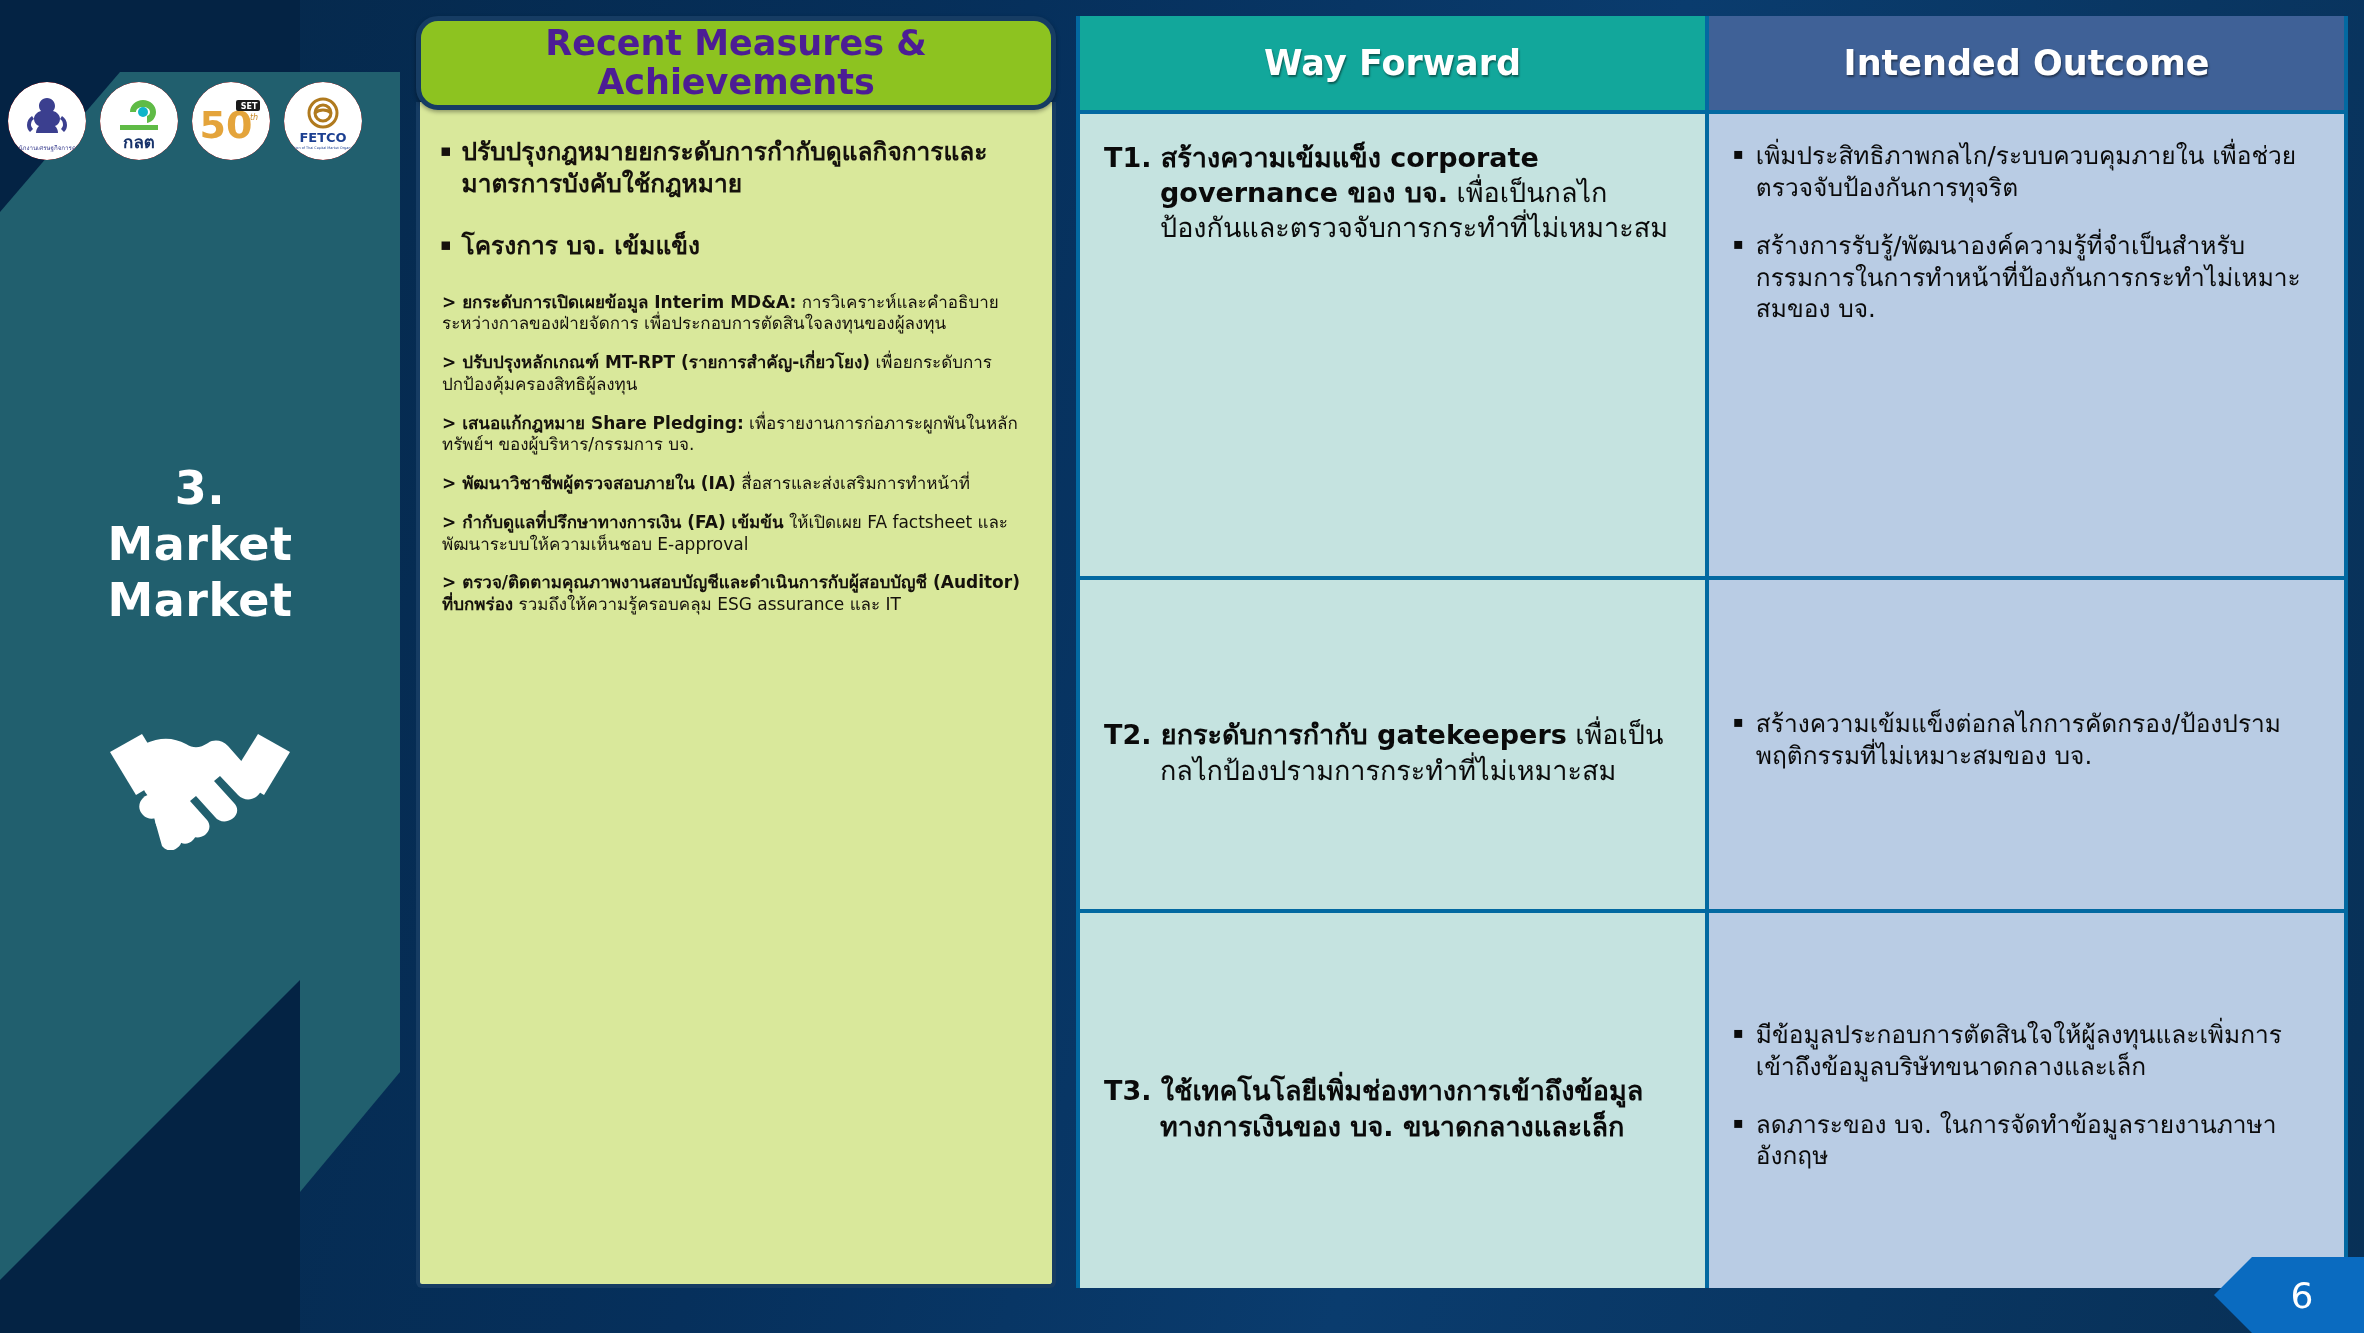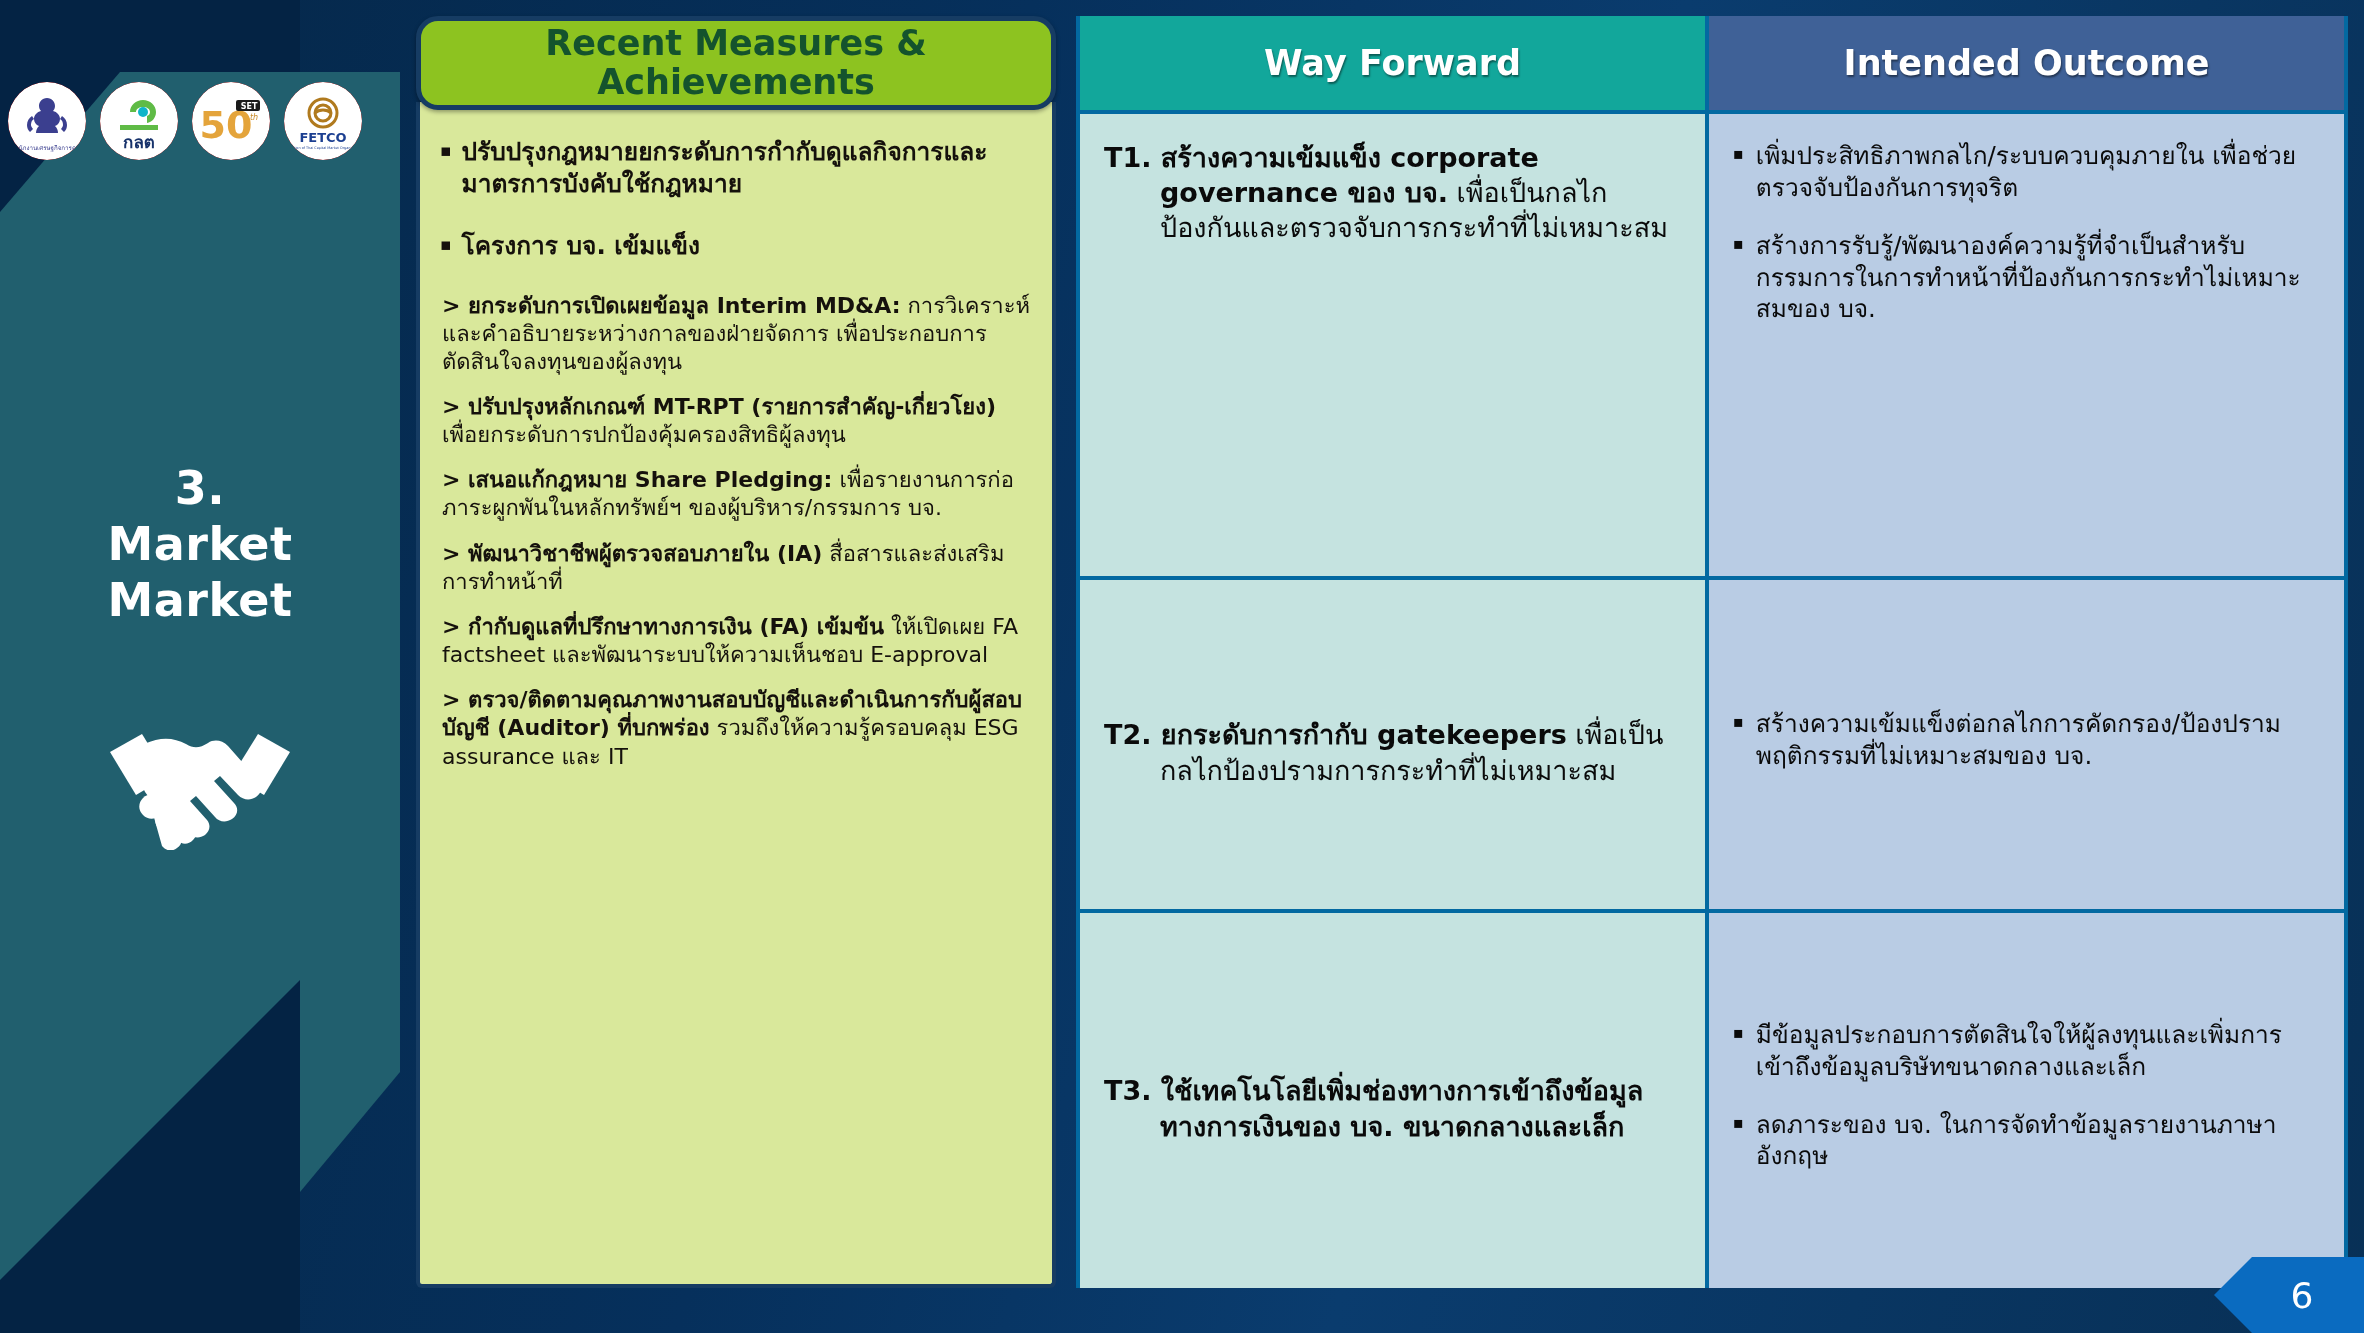--- a/index.html
+++ b/index.html
@@ -62,39 +62,39 @@
   }
 
   
   .green-col{
     position:absolute; left:416px; top:16px; width:640px; height:1272px;
   }
   .green-head{
     height:94px; border-radius:22px; background:#8dc320;
     border:5px solid #163c63;
     display:flex; align-items:center; justify-content:center;
-    color:#14532d; font-weight:bold; font-size:35px; line-height:1.12;
+    color:#4c1d95; font-weight:bold; font-size:35px; line-height:1.12;
     text-align:center; padding:0 14px;
     box-shadow:0 2px 4px rgba(0,0,0,.35);
     position:relative; z-index:3;
   }
   .green-body{
     position:absolute; top:86px; left:0; width:640px; height:1186px;
     background:#d9e89b; border:4px solid #163c63; border-top:none;
     border-radius:0 0 6px 6px;
     padding:34px 20px 10px 20px;
     overflow:hidden;
   }
   .g-bullet{
     display:flex; gap:10px; font-size:24.5px; font-weight:bold;
     color:#15110c; line-height:1.30; margin-bottom:30px;
   }
   .g-bullet .sq{ flex:0 0 auto; font-size:17px; line-height:1.7; }
   .g-sub{
-    font-size:22px; color:#15110c; line-height:1.28;
+    font-size:17px; color:#15110c; line-height:1.28;
     margin-bottom:17px; padding-left:2px;
   }
   .g-sub b{ font-weight:bold; }
 
   
   .table{
     position:absolute; left:1076px; top:16px; width:1272px; height:1272px;
     background:#0369a1;
   }
   .th{

